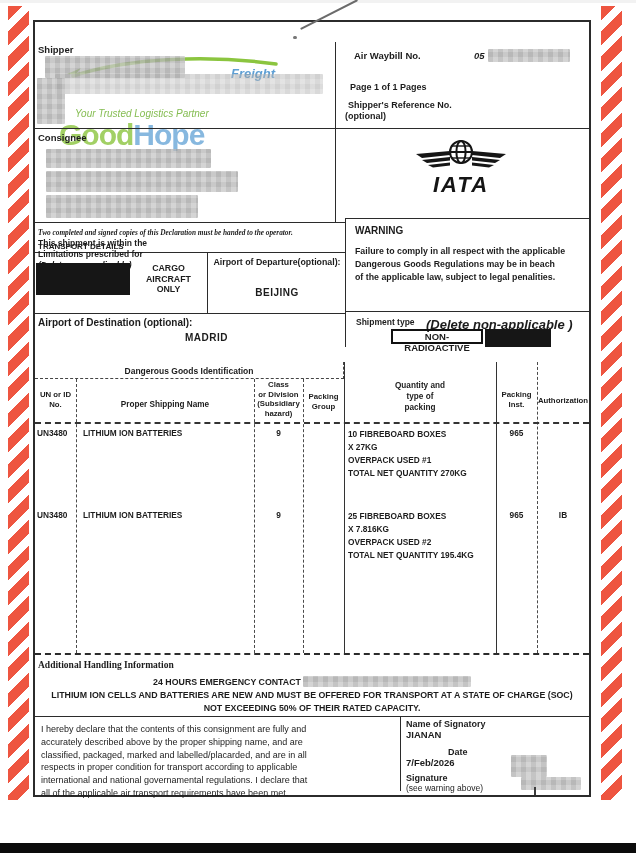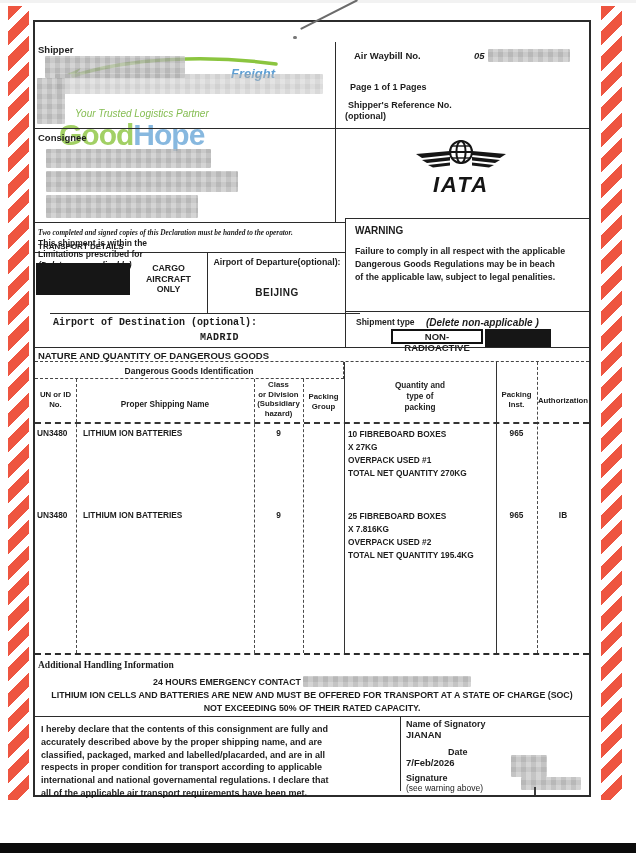--- a/index.html
+++ b/index.html
@@ -128,34 +128,31 @@
       <div class="abs b i" style="left:3px;top:24px;font-size:8.5px;">(Delete non-applicable)</div>
       <div class="blackout" style="left:1px;top:27px;width:94px;height:32px;"></div>
       <div class="abs b pre ctr" style="left:95px;top:27px;width:77px;font-size:8.8px;line-height:1.22;">CARGO
 AIRCRAFT
 ONLY</div>
     </div>
     <div class="abs box" style="left:172px;top:231px;width:138px;height:60px;border-left:1.5px solid #2b2b2b;">
       <div class="abs b ctr" style="left:0;top:4px;width:138px;font-size:8.8px;">Airport of Departure(optional):</div>
       <div class="abs b ctr" style="left:0;top:34px;width:138px;font-size:10px;letter-spacing:.5px;">BEIJING</div>
     </div>
-    <div class="abs box" style="left:15px;top:291px;width:310px;height:34px;border-top:1.5px solid #2b2b2b;font-family:Liberation Mono, monospace;">
+    <div class="abs box" style="left:0;top:291px;width:310px;height:34px;border-top:1.5px solid #2b2b2b;">
       <div class="abs b" style="left:3px;top:3px;font-size:10px;">Airport of Destination (optional):</div>
       <div class="abs b" style="left:150px;top:18px;font-size:10px;letter-spacing:.5px;">MADRID</div>
     </div>
     <div class="abs box" style="left:310px;top:290px;width:244px;height:35px;border-left:1.5px solid #2b2b2b;">
       <div class="abs b" style="left:10px;top:5px;font-size:8.5px;">Shipment type</div>
-      <div class="abs b i" style="left:80px;top:5px;font-size:10px;">(Delete non-applicable )</div>
+      <div class="abs b i" style="left:80px;top:5px;font-size:13px;">(Delete non-applicable )</div>
       <div class="abs box b ctr" style="left:45px;top:17px;width:92px;height:15px;border:2px solid #111;font-size:9.5px;padding-top:0;">NON-RADIOACTIVE</div>
       <div class="blackout" style="left:139px;top:17px;width:66px;height:18px;"></div>
     </div>
 
-    <div class="abs box" style="left:0;top:325px;width:554px;height:15px;border-top:1.5px solid #2b2b2b;border-bottom:1px dashed #444;">
-      <div class="abs b" style="left:3px;top:2px;font-size:9.5px;">NATURE AND QUANTITY OF DANGEROUS GOODS</div>
-    </div>
 
     <div class="abs" style="left:0;top:340px;width:554px;height:291px;">
 
       <div class="abs box ctr b" style="left:0;top:0;width:309px;height:17px;border-bottom:1px dashed #444;border-right:1px dashed #444;font-size:8.5px;padding-top:4px;">Dangerous Goods Identification</div>
 
       <div class="vdash" style="left:41px;top:17px;height:274px;"></div>
       <div class="vdash" style="left:219px;top:17px;height:274px;"></div>
       <div class="vdash" style="left:268px;top:17px;height:274px;"></div>
       <div class="vsolid" style="left:309px;top:0;height:291px;"></div>
       <div class="vsolid" style="left:461px;top:0;height:291px;"></div>
@@ -208,21 +205,21 @@
     <div class="abs box" style="left:0;top:631px;width:554px;height:64px;border-top:2px dashed #2b2b2b;border-bottom:1.5px solid #2b2b2b;">
       <div class="abs b" style="left:3px;top:5px;font-size:9.5px;font-family:'Liberation Serif',serif;">Additional Handling Information</div>
       <div class="abs b ctr" style="left:0;top:21px;width:554px;font-size:8.8px;">
         <span>24 HOURS EMERGENCY CONTACT</span><span class="redact" style="position:relative;display:inline-block;width:168px;height:11px;vertical-align:-2px;margin-left:2px;"></span>
       </div>
       <div class="abs b ctr" style="left:0;top:35px;width:554px;font-size:8.8px;">LITHIUM ION CELLS AND BATTERIES ARE NEW AND MUST BE OFFERED FOR TRANSPORT AT A STATE OF CHARGE (SOC)</div>
       <div class="abs b ctr" style="left:0;top:48px;width:554px;font-size:8.8px;">NOT EXCEEDING 50% OF THEIR RATED CAPACITY.</div>
     </div>
 
     <div class="abs box" style="left:0;top:695px;width:365px;height:74px;">
-      <div class="abs pre" style="left:6px;top:6px;width:352px;font-size:9px;font-weight:700;line-height:1.42;">I hereby declare that the contents of this consignment are fully and
+      <div class="abs pre" style="left:6px;top:6px;width:352px;font-size:9px;font-weight:400;line-height:1.42;">I hereby declare that the contents of this consignment are fully and
 accurately described above by the proper shipping name, and are
 classified, packaged, marked and labelled/placarded, and are in all
 respects in proper condition for transport according to applicable
 international and national governamental regulations. I declare that
 all of the applicable air transport requirements have been met.</div>
     </div>
     <div class="abs box" style="left:365px;top:695px;width:189px;height:74px;border-left:1.5px solid #2b2b2b;">
       <div class="abs" style="left:5px;top:2px;font-size:9px;font-weight:600;">Name of Signatory</div>
       <div class="abs b" style="left:5px;top:12px;font-size:9.5px;">JIANAN</div>
       <div class="abs" style="left:5px;top:30px;font-size:9px;font-weight:600;padding-left:42px;">Date</div>

